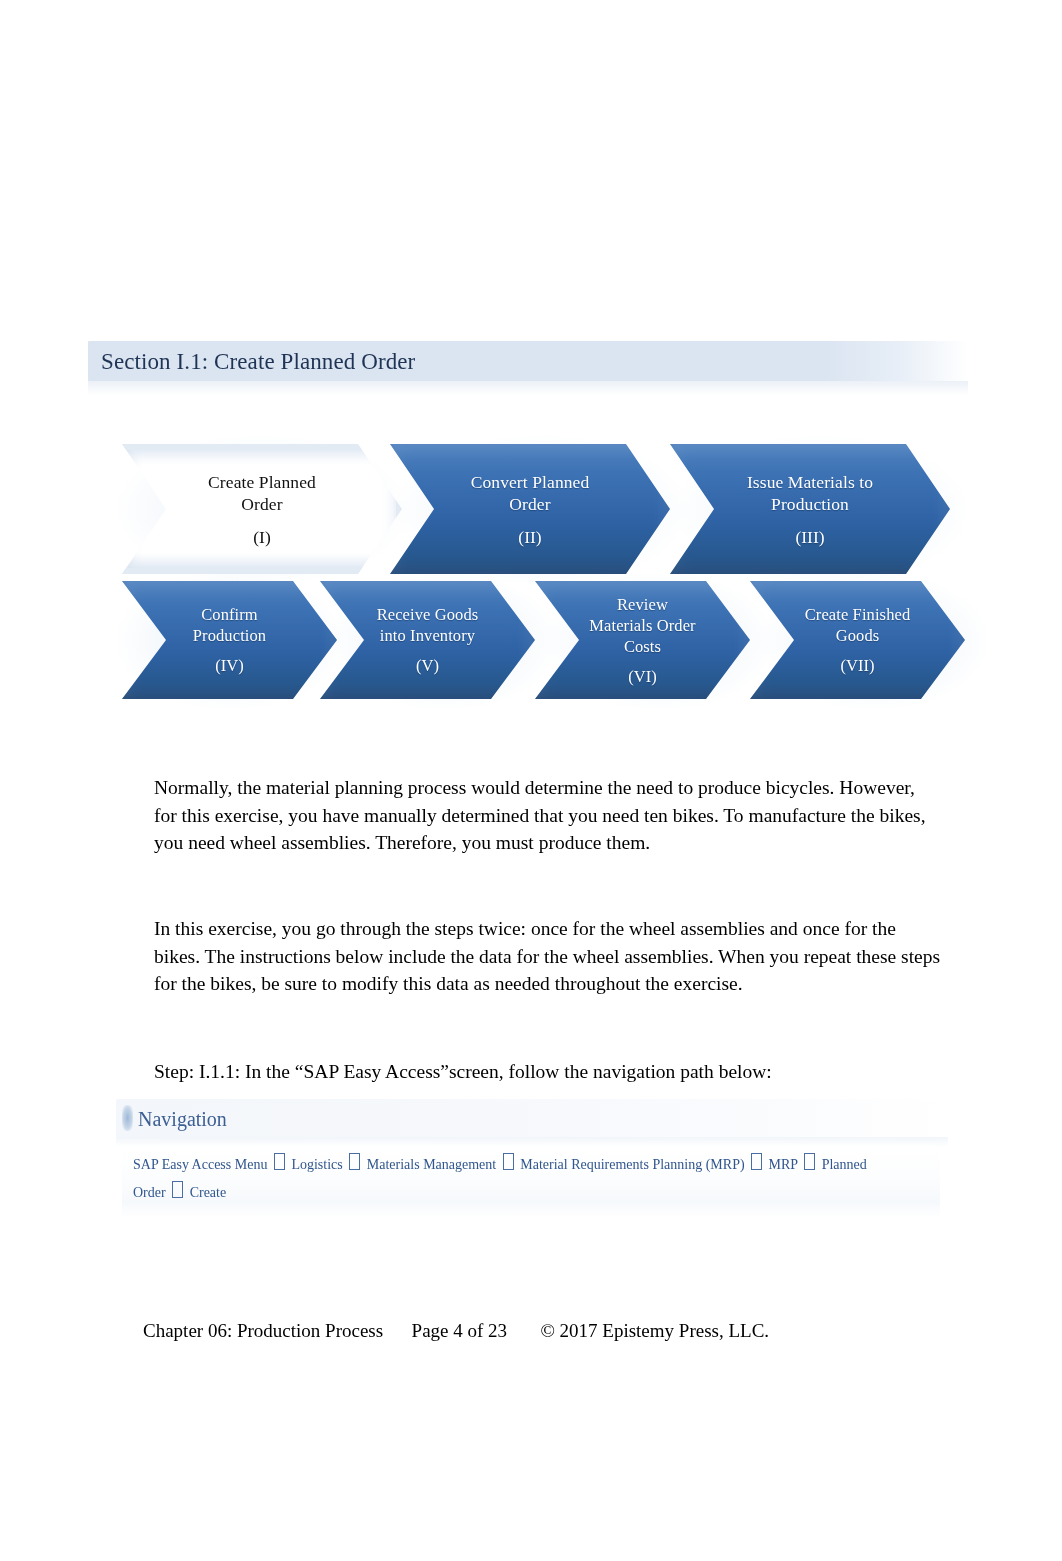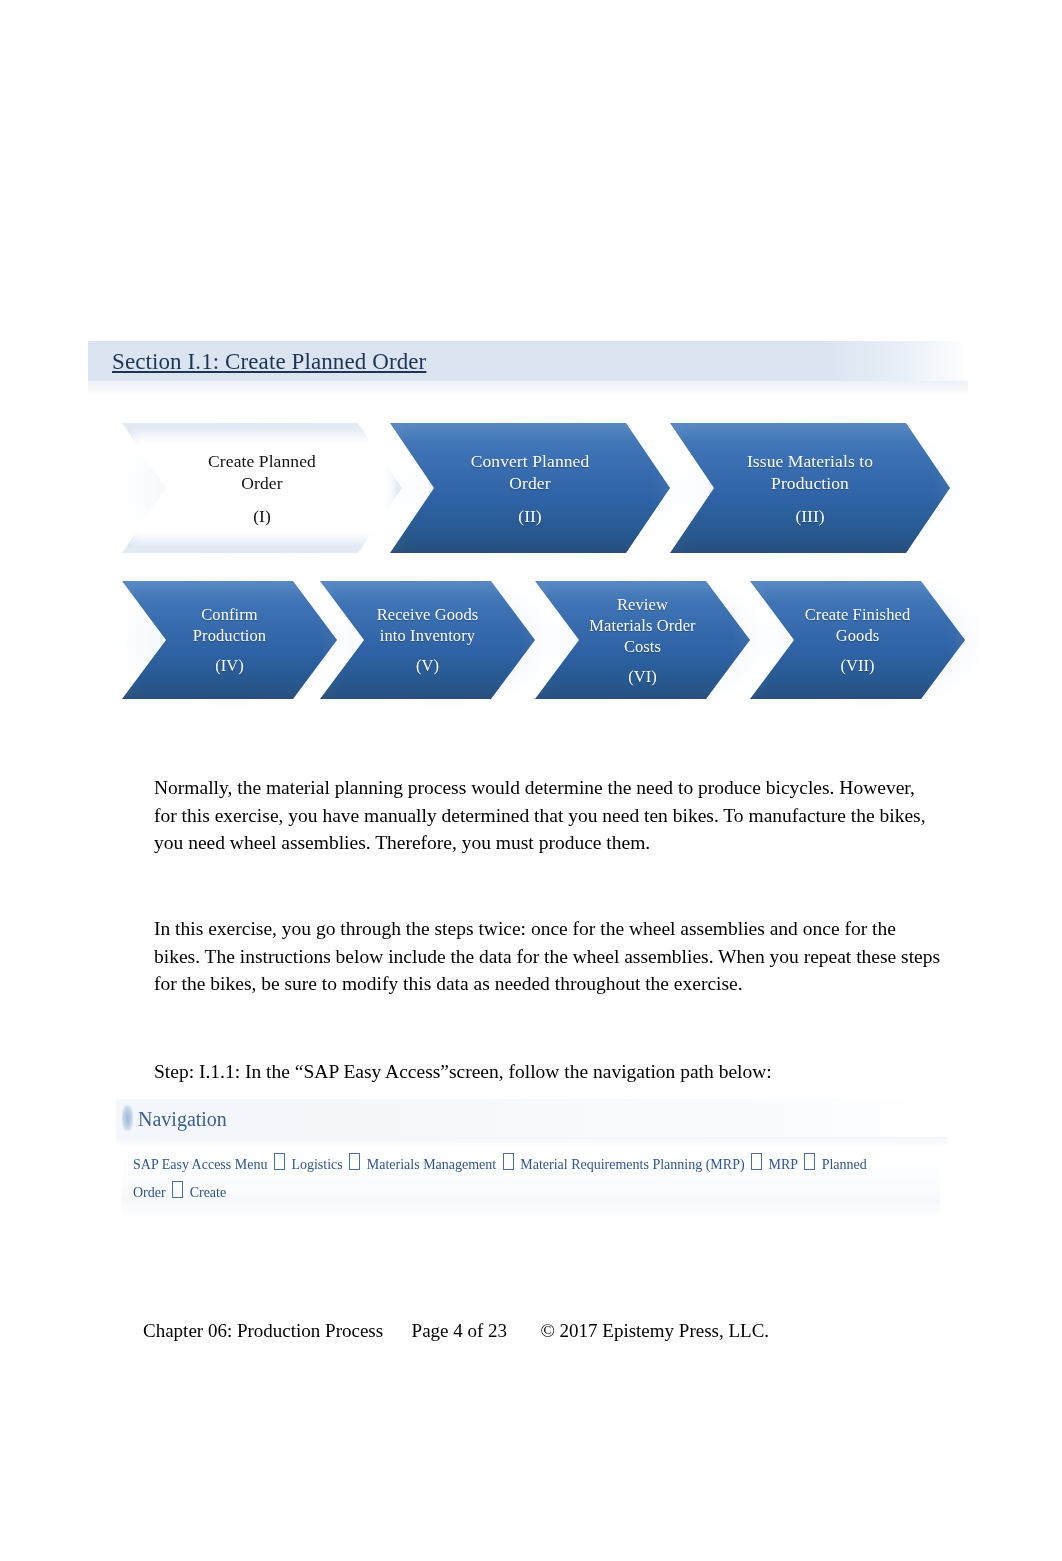--- a/index.html
+++ b/index.html
@@ -35,36 +35,35 @@
   }
   .section-header::after {
     content: "";
     position: absolute;
     left: 0; right: 0; top: 40px;
     height: 14px;
     background: linear-gradient(to bottom, rgba(219,229,241,0.55), rgba(255,255,255,0));
   }
   .section-header-title {
     position: absolute;
-    left: 24px;
+    left: 13px;
     top: 7px;
     font-size: 23px;
     line-height: 28px;
     color: #1f3355;
     letter-spacing: 0.1px;
     white-space: nowrap;
-    text-decoration: underline;
   }
 
   
   .chevron-row {
     position: absolute;
     display: flex;
   }
-  #chevron-row-1 { left: 122px; top: 423px; }
+  #chevron-row-1 { left: 122px; top: 444px; }
   #chevron-row-2 { left: 122px; top: 581px; }
 
   .chevron {
     position: relative;
     box-sizing: border-box;
     display: flex;
     flex-direction: column;
     align-items: center;
     justify-content: center;
     text-align: center;

